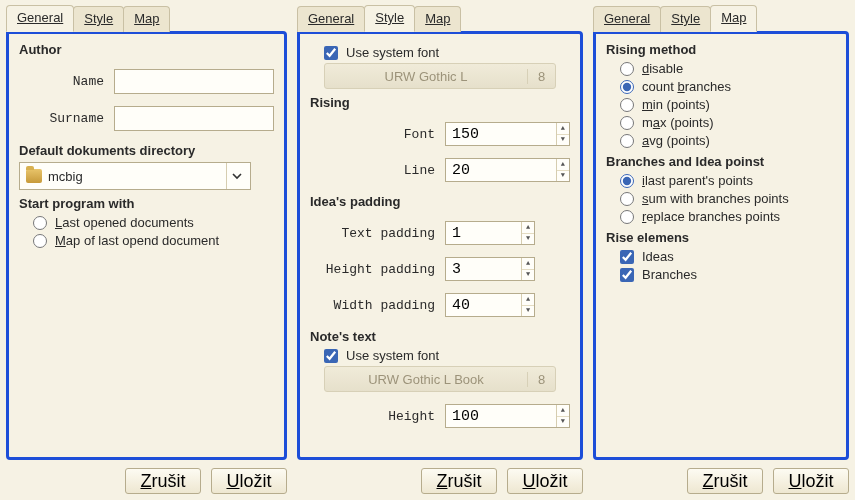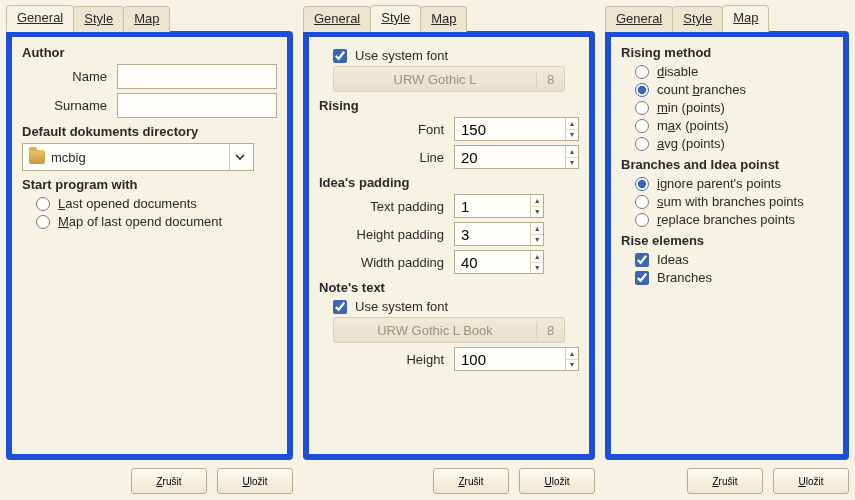--- a/index.html
+++ b/index.html
@@ -37,35 +37,36 @@
     cursor: pointer;
     position: relative;
     top: 1px;
   }
   .tab.active {
     background: #f6f2e4;
     border-bottom: 1px solid #f6f2e4;
     z-index: 3;
   }
   .pagewrap {
-    border: 6px solid #1d4ed8;
+    border: 3px solid #1d4ed8;
     border-radius: 0 4px 4px 4px;
     padding: 8px 10px 10px 10px;
     flex: 1;
     background: #f6f2e4;
   }
   .section-head {
     font-weight: bold;
     margin: 6px 0 4px 0;
   }
   .section-head.first { margin-top: 0; }
   .formrow {
     display: flex;
     align-items: center;
-    margin: 4px 0;
+    margin: 12px 0;
+    font-family: Liberation Mono, monospace;
   }
   .formrow .lbl {
     text-align: right;
     padding-right: 10px;
     flex: 0 0 95px;
   }
   .panel-style .formrow .lbl { flex-basis: 135px; }
   input[type="text"].textfield, input.numfield-inner {
     border: 1px solid #b6ac8d;
     background: #fffef9;
@@ -160,21 +161,21 @@
     gap: 10px;
     margin-top: 8px;
   }
   .btn {
     min-width: 76px;
     height: 26px;
     border: 1px solid #b6ac8d;
     background: linear-gradient(#fdfbf2,#eee7d1);
     border-radius: 3px;
     font-family: inherit;
-    font-size: 10px;
+    font-size: 18px;
     cursor: pointer;
   }
 </style>
 </head>
 <body>
 
 <div class="panel panel-general">
   <div class="tabstrip">
     <div class="tab active">General</div>
     <div class="tab">Style</div>
@@ -339,21 +340,21 @@
       <span><span>m</span><span class="ul">a</span><span>x (points)</span></span>
     </label>
     <label class="radiorow">
       <input type="radio" name="m_rm" style="">
       <span><span class="ul">a</span><span>vg (points)</span></span>
     </label>
 
     <div class="section-head">Branches and Idea poinst</div>
     <label class="radiorow">
       <input type="radio" name="m_bp" checked="" style="">
-      <span><span class="ul">i</span><span>gnore parent's points</span></span>
+      <span><span class="ul">i</span><span>last parent's points</span></span>
     </label>
     <label class="radiorow">
       <input type="radio" name="m_bp" style="">
       <span><span class="ul">s</span><span>um with branches points</span></span>
     </label>
     <label class="radiorow">
       <input type="radio" name="m_bp" style="">
       <span><span class="ul">r</span><span>eplace branches points</span></span>
     </label>
 

